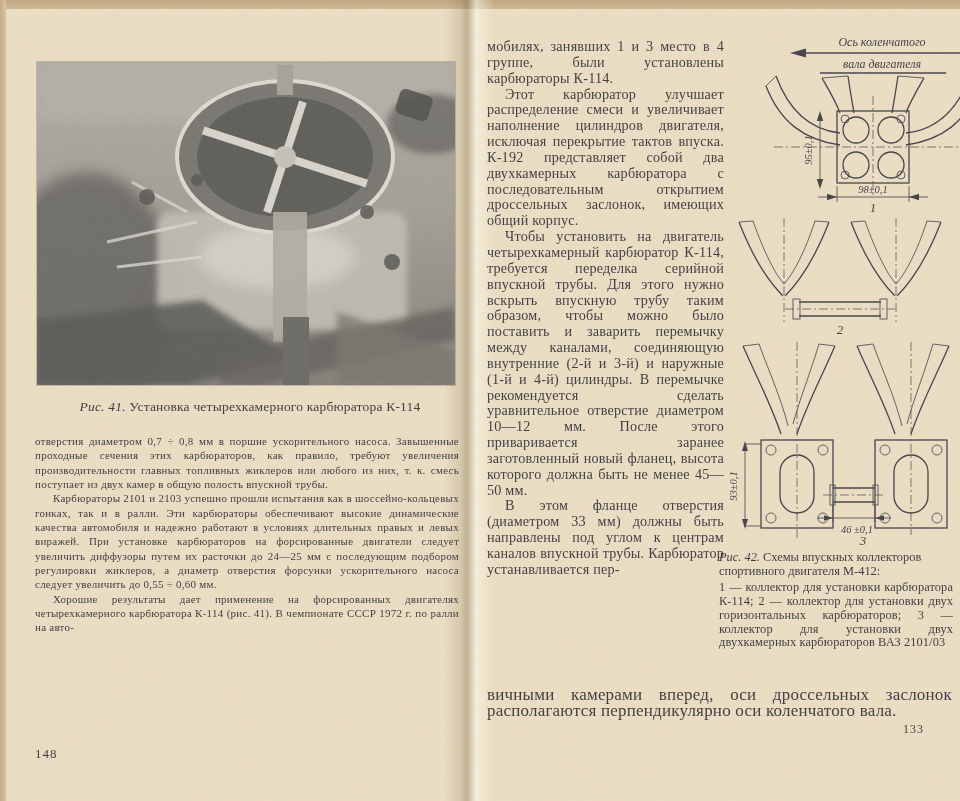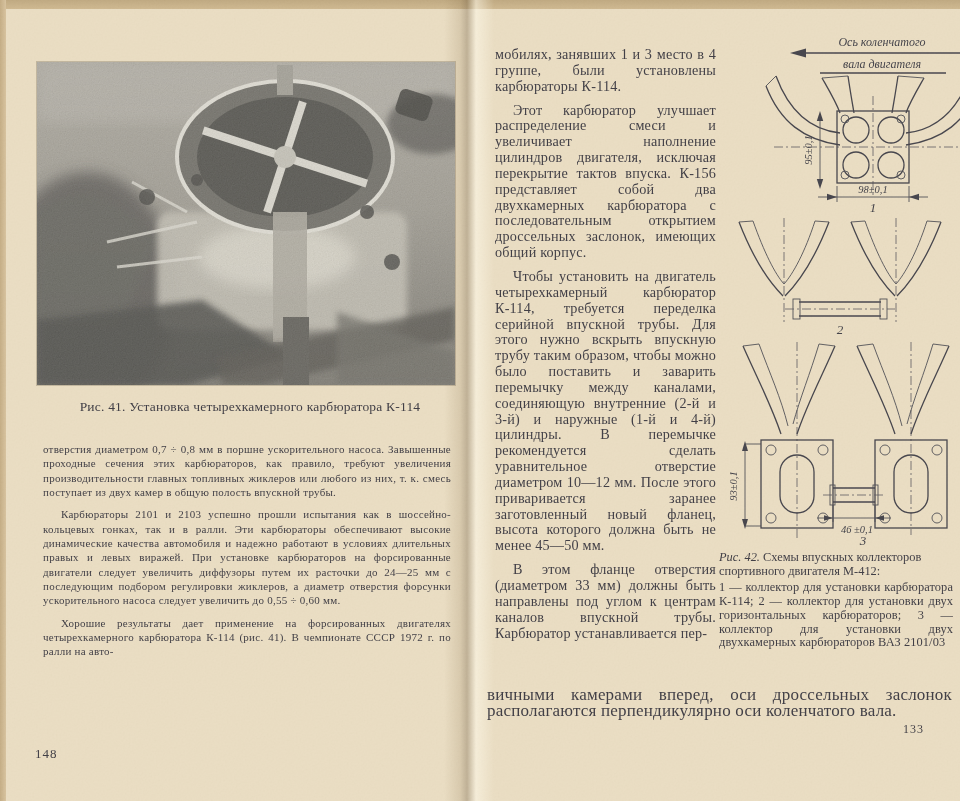--- a/index.html
+++ b/index.html
@@ -8,23 +8,23 @@
     background:#e9dcc1;color:#38363e;
     font-family:"Liberation Serif","DejaVu Serif",serif;
   }
   .edge-top{position:absolute;left:0;top:0;width:960px;height:9px;background:linear-gradient(180deg,#bda67d,#cdb68d);}
   .edge-left{position:absolute;left:0;top:0;width:6px;height:801px;background:linear-gradient(90deg,#c2aa81,#d6c19c);}
   .paper-mottle{position:absolute;left:0;top:0;width:960px;height:801px;opacity:.05;pointer-events:none;}
   .gutter{position:absolute;left:444px;top:0;width:50px;height:801px;
     background:linear-gradient(90deg,rgba(0,0,0,0) 0%,rgba(120,95,55,.16) 32%,rgba(86,66,38,.30) 46%,rgba(255,250,234,.55) 64%,rgba(0,0,0,0) 100%);}
   .photo{position:absolute;left:37px;top:62px;width:418px;height:323px;box-shadow:0 0 0 1px rgba(70,60,45,.25);}
   .caption41{position:absolute;left:48px;top:399px;width:404px;text-align:center;font-size:13.5px;line-height:16px;letter-spacing:.2px;}
-  .caption41 .cap-label{}
+  .caption41 .cap-label{font-style:italic;}
   .left-body{position:absolute;left:35px;top:434px;width:424px;font-size:11px;line-height:14.35px;text-align:justify;letter-spacing:.25px;}
-  .left-body p,.right-col p{margin:8px;}
+  .left-body p,.right-col p{margin:0;}
   .indent{text-indent:18px;}
   .pagenum-left{position:absolute;left:35px;top:746px;font-size:13px;letter-spacing:1px;}
   .pagenum-right{position:absolute;left:903px;top:722px;font-size:12px;letter-spacing:1px;}
   .right-col{position:absolute;left:487px;top:39px;width:237px;font-size:14.2px;line-height:15.85px;text-align:justify;letter-spacing:.2px;}
   .right-full{position:absolute;left:487px;top:687px;width:465px;font-size:17px;line-height:15.6px;text-align:justify;letter-spacing:.2px;}
   .fig{position:absolute;}
   .fig1{left:760px;top:34px;width:226px;height:180px;}
   .fig2{left:727px;top:216px;width:226px;height:122px;}
   .fig3{left:725px;top:340px;width:228px;height:206px;}
   .caption42{position:absolute;left:719px;top:551px;width:234px;font-size:12.4px;line-height:13.9px;}
@@ -111,21 +111,21 @@
 <div class="left-body">
   <p>отверстия диаметром 0,7 ÷ 0,8 мм в поршне ускорительного насоса. Завышенные проходные сечения этих карбюраторов, как правило, требуют увеличения производительности главных топливных жиклеров или любого из них, т. к. смесь поступает из двух камер в общую полость впускной трубы.</p>
   <p class="indent">Карбюраторы 2101 и 2103 успешно прошли испытания как в шоссейно-кольцевых гонках, так и в ралли. Эти карбюраторы обеспечивают высокие динамические качества автомобиля и надежно работают в условиях длительных правых и левых виражей. При установке карбюраторов на форсированные двигатели следует увеличить диффузоры путем их расточки до 24—25 мм с последующим подбором регулировки жиклеров, а диаметр отверстия форсунки ускорительного насоса следует увеличить до 0,55 ÷ 0,60 мм.</p>
   <p class="indent">Хорошие результаты дает применение на форсированных двигателях четырехкамерного карбюратора К-114 (рис. 41). В чемпионате СССР 1972 г. по ралли на авто-</p>
 </div>
 
 <div class="pagenum-left">148</div>
 
 <div class="right-col">
   <p>мобилях, занявших 1 и 3 место в 4 группе, были установлены карбюраторы К-114.</p>
-  <p class="indent">Этот карбюратор улучшает распределение смеси и увеличивает наполнение цилиндров двигателя, исключая перекрытие тактов впуска. К-156 представляет собой два двухкамерных карбюратора с последовательным открытием дроссельных заслонок, имеющих общий корпус.</p>
+  <p class="indent">Этот карбюратор улучшает распределение смеси и увеличивает наполнение цилиндров двигателя, исключая перекрытие тактов впуска. К-192 представляет собой два двухкамерных карбюратора с последовательным открытием дроссельных заслонок, имеющих общий корпус.</p>
   <p class="indent">Чтобы установить на двигатель четырехкамерный карбюратор К-114, требуется переделка серийной впускной трубы. Для этого нужно вскрыть впускную трубу таким образом, чтобы можно было поставить и заварить перемычку между каналами, соединяющую внутренние (2-й и 3-й) и наружные (1-й и 4-й) цилиндры. В перемычке рекомендуется сделать уравнительное отверстие диаметром 10—12 мм. После этого приваривается заранее заготовленный новый фланец, высота которого должна быть не менее 45—50 мм.</p>
   <p class="indent">В этом фланце отверстия (диаметром 33 мм) должны быть направлены под углом к центрам каналов впускной трубы. Карбюратор устанавливается пер-</p>
 </div>
 
 <div class="right-full">
   <p style="margin:0;">вичными камерами вперед, оси дроссельных заслонок располагаются перпендикулярно оси коленчатого вала.</p>
 </div>
 
 <div class="fig fig1">
   <svg width="226" height="180" viewBox="0 0 226 180">

